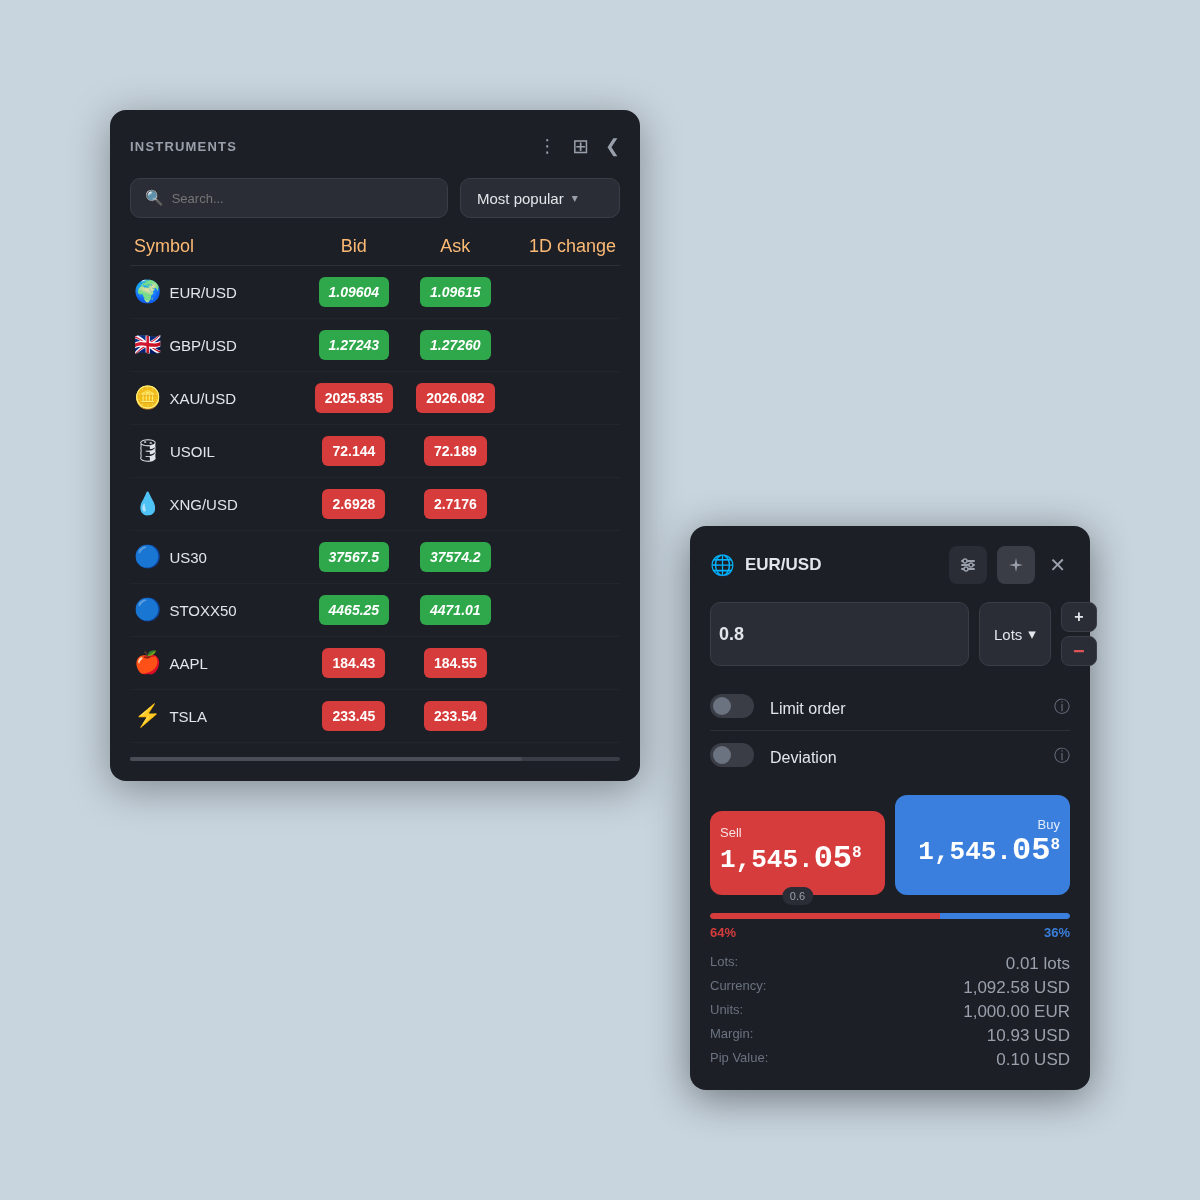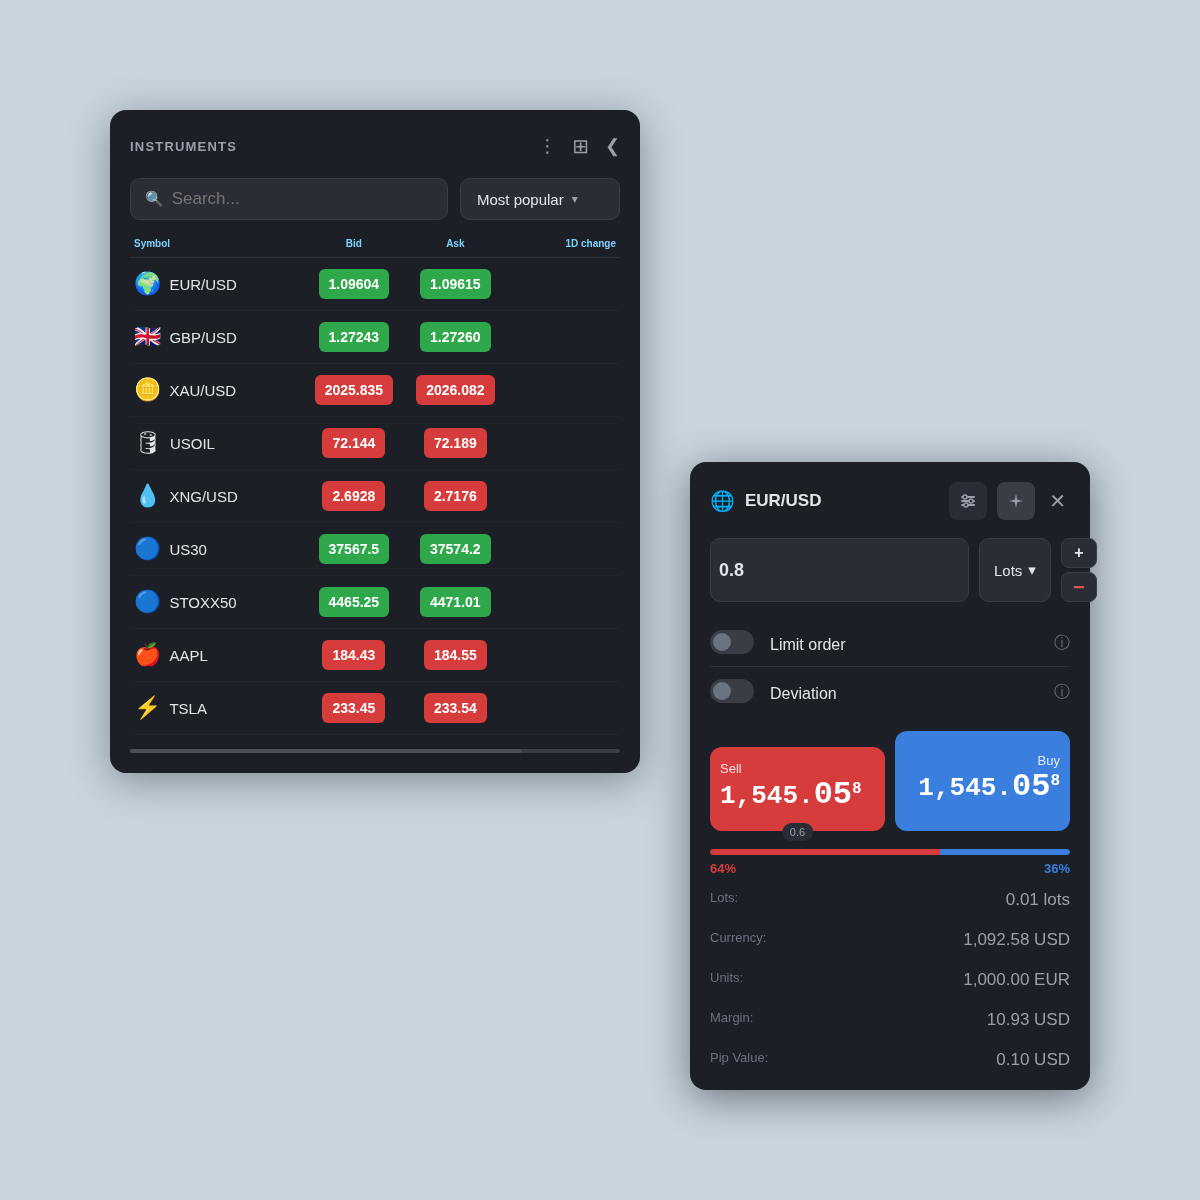--- a/index.html
+++ b/index.html
@@ -74,21 +74,21 @@
     }
     .search-icon-char {
       color: #6b7280;
       font-size: 15px;
     }
     .search-input {
       background: transparent;
       border: none;
       outline: none;
       color: #9aa0ab;
-      font-size: 17px;
+      font-size: 13px;
       width: 100%;
     }
     .filter-dropdown {
       background: #2a2d35;
       border: 1px solid #3a3d45;
       border-radius: 10px;
       padding: 10px 16px;
       display: flex;
       align-items: center;
       gap: 8px;
@@ -104,23 +104,23 @@
       color: #9aa0ab;
       font-size: 12px;
     }
     .table-header {
       display: grid;
       grid-template-columns: 2fr 1.2fr 1.2fr 1.3fr;
       padding: 0 4px 8px 4px;
       border-bottom: 1px solid #2e3038;
     }
     .th {
-      color: #7dd3fc;
-      font-size: 10px;
-      font-weight: 700;
+      color: #fdba74;
+      font-size: 18px;
+      font-weight: 400;
     }
     .th:not(:first-child) {
       text-align: center;
     }
     .th:last-child {
       text-align: right;
     }
     .table-body {}
     .table-row {
       display: grid;
@@ -139,21 +139,21 @@
     }
     .price-badge {
       border-radius: 6px;
       padding: 7px 10px;
       font-size: 14px;
       font-weight: 600;
       text-align: center;
       color: #fff;
       font-variant-numeric: tabular-nums;
     }
-    .price-green { background: #2ea84a; }
+    .price-green { background: #2ea84a; font-style: italic; }
     .price-red { background: #d63c3c; }
     .bid-cell, .ask-cell {
       display: flex;
       justify-content: center;
     }
     .change-cell {
       text-align: right;
       color: #6b7280;
       font-size: 13px;
     }
@@ -389,21 +389,21 @@
     .sentiment-labels {
       display: flex;
       justify-content: space-between;
       margin-bottom: 14px;
     }
     .sent-red { color: #d63c3c; font-size: 13px; font-weight: 600; }
     .sent-blue { color: #3a7fdd; font-size: 13px; font-weight: 600; }
     .trade-info-grid {
       display: grid;
       grid-template-columns: 1fr 1fr;
-      gap: 20px 0;
+      gap: 4px 0;
     }
     .info-label {
       color: #6b7280;
       font-size: 13px;
     }
     .info-value {
       color: #9aa0ab;
       font-size: 17px;
       text-align: right;
     }

